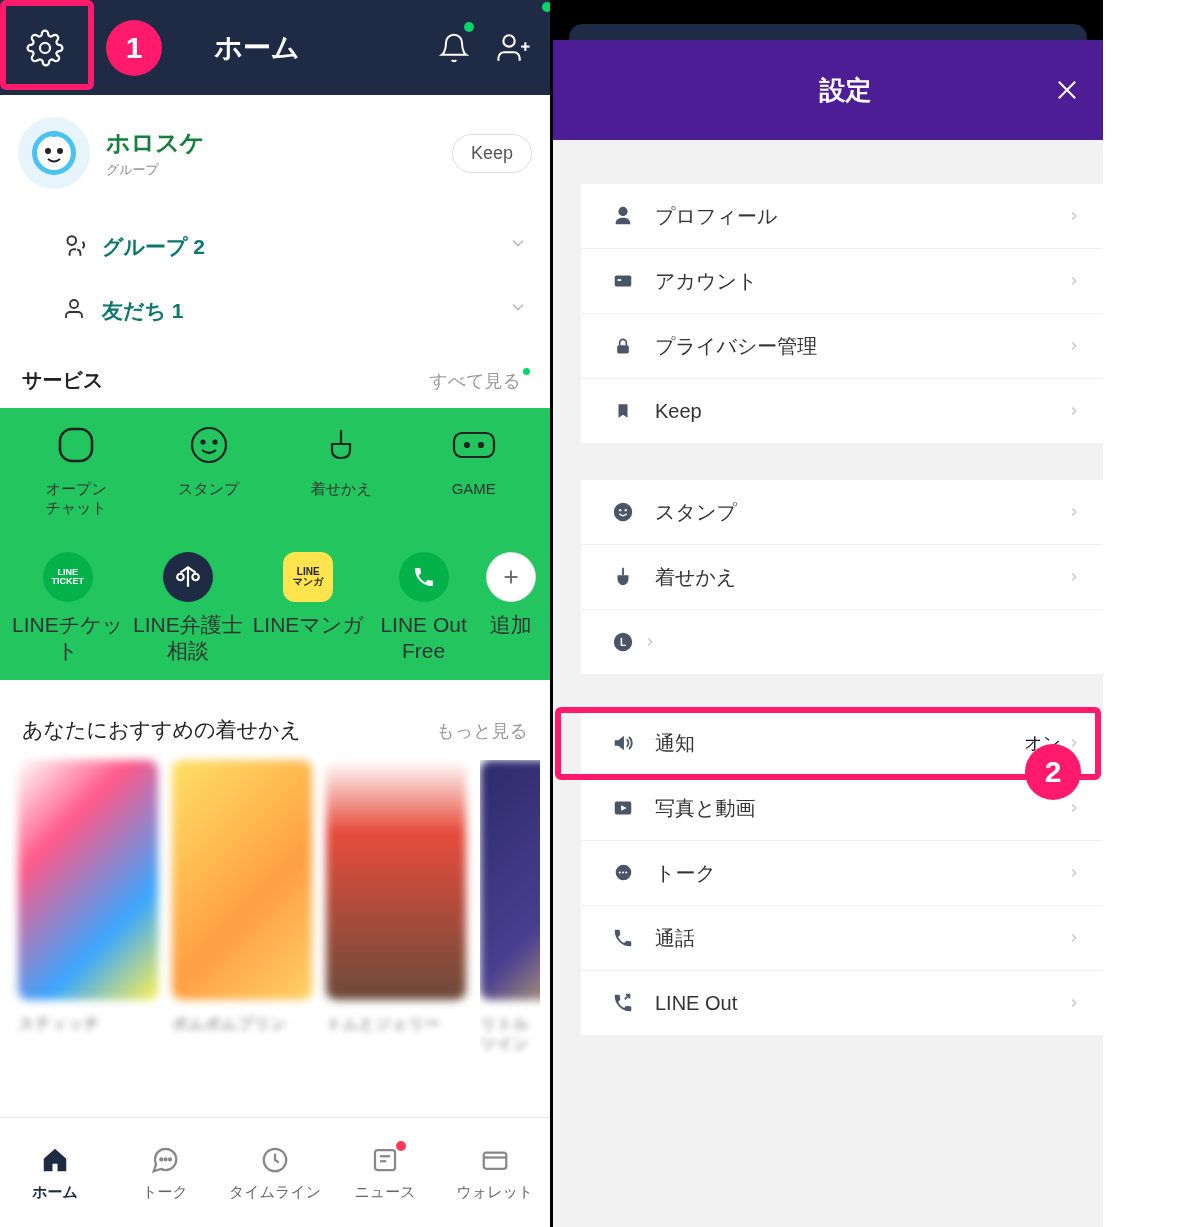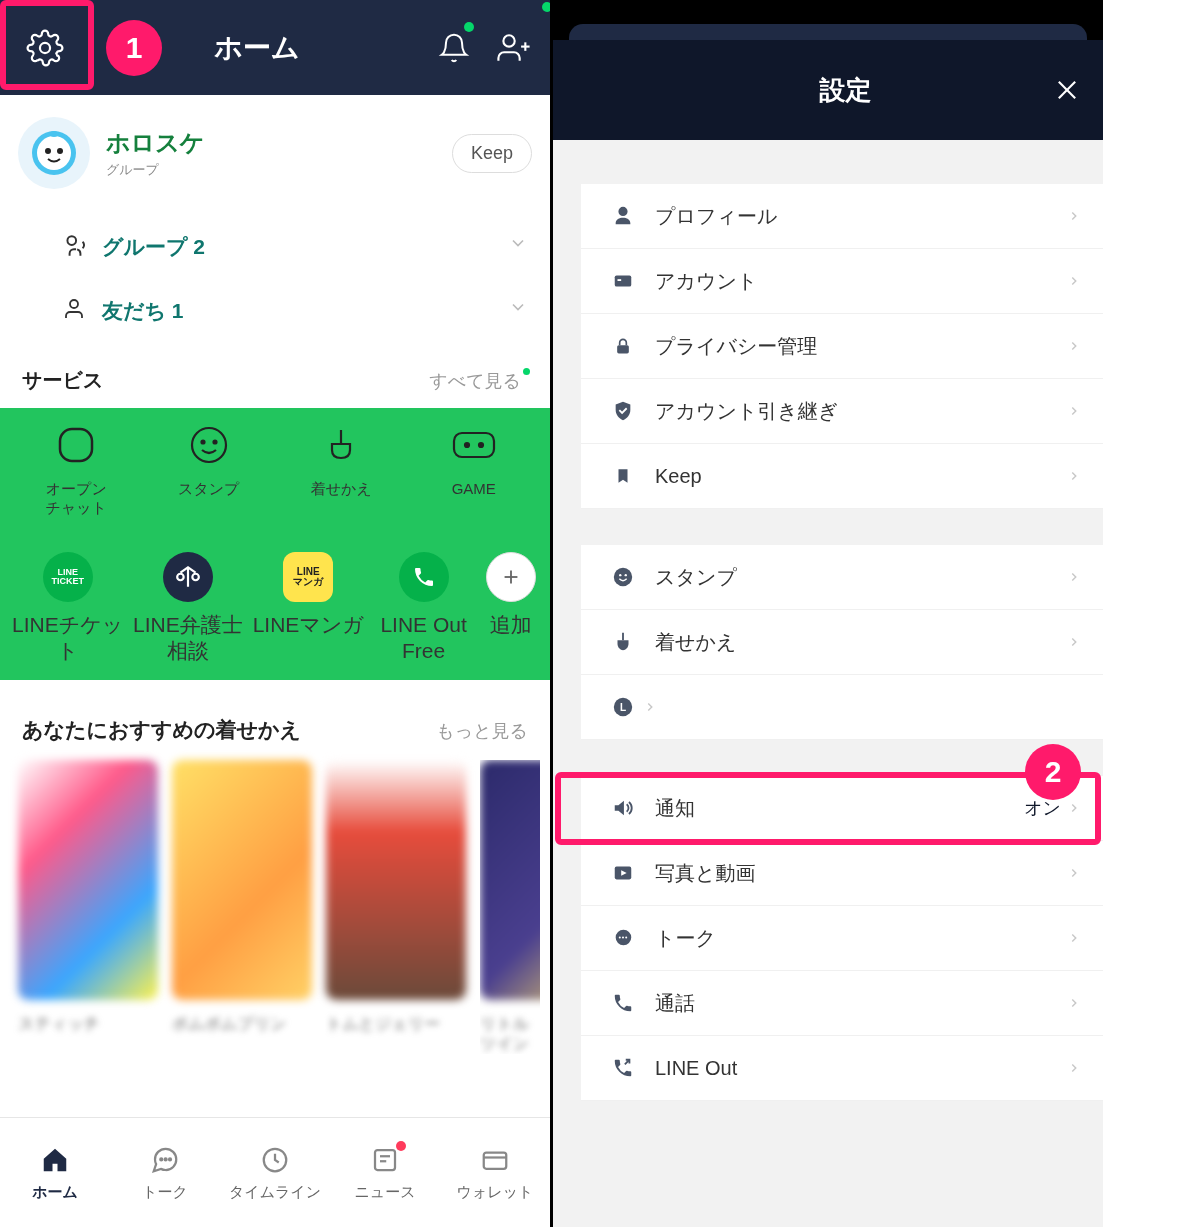--- a/index.html
+++ b/index.html
@@ -31,39 +31,39 @@
   .srvrow{display:flex;}
   .srv{width:134px;text-align:center;padding:6px 2px;}
   .srv .sicon{width:50px;height:50px;margin:0 auto 10px auto;display:flex;align-items:center;justify-content:center;}
   .srv .slabel{font-size:15px;color:#333;line-height:1.25;}
   .slabel.small{font-size:21px;}
   .circle{border-radius:50%;}
   .c-green{background:#05b14a;}
   .c-navy{background:#1f2a44;}
   .c-plus{border:1px solid #ddd;background:#fff;}
   .rec-hdr{display:flex;align-items:baseline;padding:36px 22px 16px 22px;background:#fff;}
-  .rec-hdr .rtitle{flex:1;font-size:21px;font-weight:700;color:#222;}
+  .rec-hdr .rtitle{flex:1;font-size:21px;font-weight:400;color:#222;}
   .rec-hdr .rmore{font-size:18px;color:#999;}
   .themes{display:flex;padding:0 10px 0 18px;gap:14px;background:#fff;}
   .theme{width:140px;}
   .thumb{width:140px;height:240px;border-radius:10px;filter:blur(4px);}
   .tcap{margin:14px 0 0 0;font-size:16px;color:#666;line-height:1.25;height:40px;overflow:hidden;filter:blur(3px);}
   .tabbar{position:absolute;left:0;right:0;bottom:0;height:110px;border-top:1px solid #e6e6e6;background:#fff;display:flex;}
   .tab{flex:1;display:flex;flex-direction:column;align-items:center;justify-content:center;gap:6px;font-size:15px;color:#666;}
   .tab.active{color:#1f2a44;font-weight:700;}
   .tabicon{width:34px;height:34px;display:flex;align-items:center;justify-content:center;position:relative;}
   .dot{position:absolute;top:-2px;right:-4px;width:10px;height:10px;background:#ff3b5c;border-radius:50%;}
   .dot.green{background:#05d66a;}
   
   .anno-box{position:absolute;border:6px solid #ff1a6b;border-radius:6px;pointer-events:none;}
   .anno-num{position:absolute;width:56px;height:56px;border-radius:50%;background:#ff1a6b;color:#fff;display:flex;align-items:center;justify-content:center;font-size:30px;font-weight:700;pointer-events:none;}
   
   .r-top{height:24px;background:#000;}
   .r-top2{height:16px;background:#1f2a44;margin:0 16px;border-radius:14px 14px 0 0;}
-  .r-header{height:100px;background:#0f172a;color:#fff;display:flex;align-items:center;justify-content:center;font-size:26px;font-weight:600;position:relative;padding-left:35px;}
+  .r-header{height:100px;background:#4c1d95;color:#fff;display:flex;align-items:center;justify-content:center;font-size:26px;font-weight:600;position:relative;padding-left:35px;}
   .r-close{position:absolute;right:22px;top:50%;transform:translateY(-50%);}
   .r-spacer{height:44px;background:#f2f2f2;}
   .r-spacer2{height:36px;background:#f2f2f2;}
   .r-item{height:65px;background:#fff;display:flex;align-items:center;padding:0 22px;border-bottom:1px solid #f0f0f0;font-size:20px;color:#333;margin-left:28px;}
   .r-item:last-child{border-bottom:none;}
   .r-icon{width:40px;display:flex;align-items:center;justify-content:center;color:#4a5568;}
   .r-label{flex:1;margin-left:12px;}
   .r-val{color:#0f172a;font-size:18px;margin-right:6px;}
   .r-chev{color:#c8c8c8;}
   svg{display:block;}
@@ -368,34 +368,20 @@
       </span>
     <span class="r-label">プライバシー管理</span>
     <span class="r-chev">
         <svg width="14" height="14" viewBox="0 0 24 24" fill="none" stroke="#c8c8c8" stroke-width="2.5">
           <polyline points="9 18 15 12 9 6"></polyline>
         </svg>
       </span>
   </div>
   <div class="r-item">
     <span class="r-icon">
-        <svg width="22" height="22" viewBox="0 0 24 24" fill="#4a5568">
-          <path d="M12 2 L20 5 V11 C20 16 16.5 20.5 12 22 C7.5 20.5 4 16 4 11 V5 Z"></path>
-          <polyline points="8 11 11 14 16 9" fill="none" stroke="#fff" stroke-width="2"></polyline>
-        </svg>
-      </span>
-    <span class="r-label">アカウント引き継ぎ</span>
-    <span class="r-chev">
-        <svg width="14" height="14" viewBox="0 0 24 24" fill="none" stroke="#c8c8c8" stroke-width="2.5">
-          <polyline points="9 18 15 12 9 6"></polyline>
-        </svg>
-      </span>
-  </div>
-  <div class="r-item">
-    <span class="r-icon">
         <svg width="18" height="22" viewBox="0 0 24 24" fill="#4a5568">
           <path d="M6 3h12v18l-6-4-6 4z"></path>
         </svg>
       </span>
     <span class="r-label">Keep</span>
     <span class="r-chev">
         <svg width="14" height="14" viewBox="0 0 24 24" fill="none" stroke="#c8c8c8" stroke-width="2.5">
           <polyline points="9 18 15 12 9 6"></polyline>
         </svg>
       </span>

